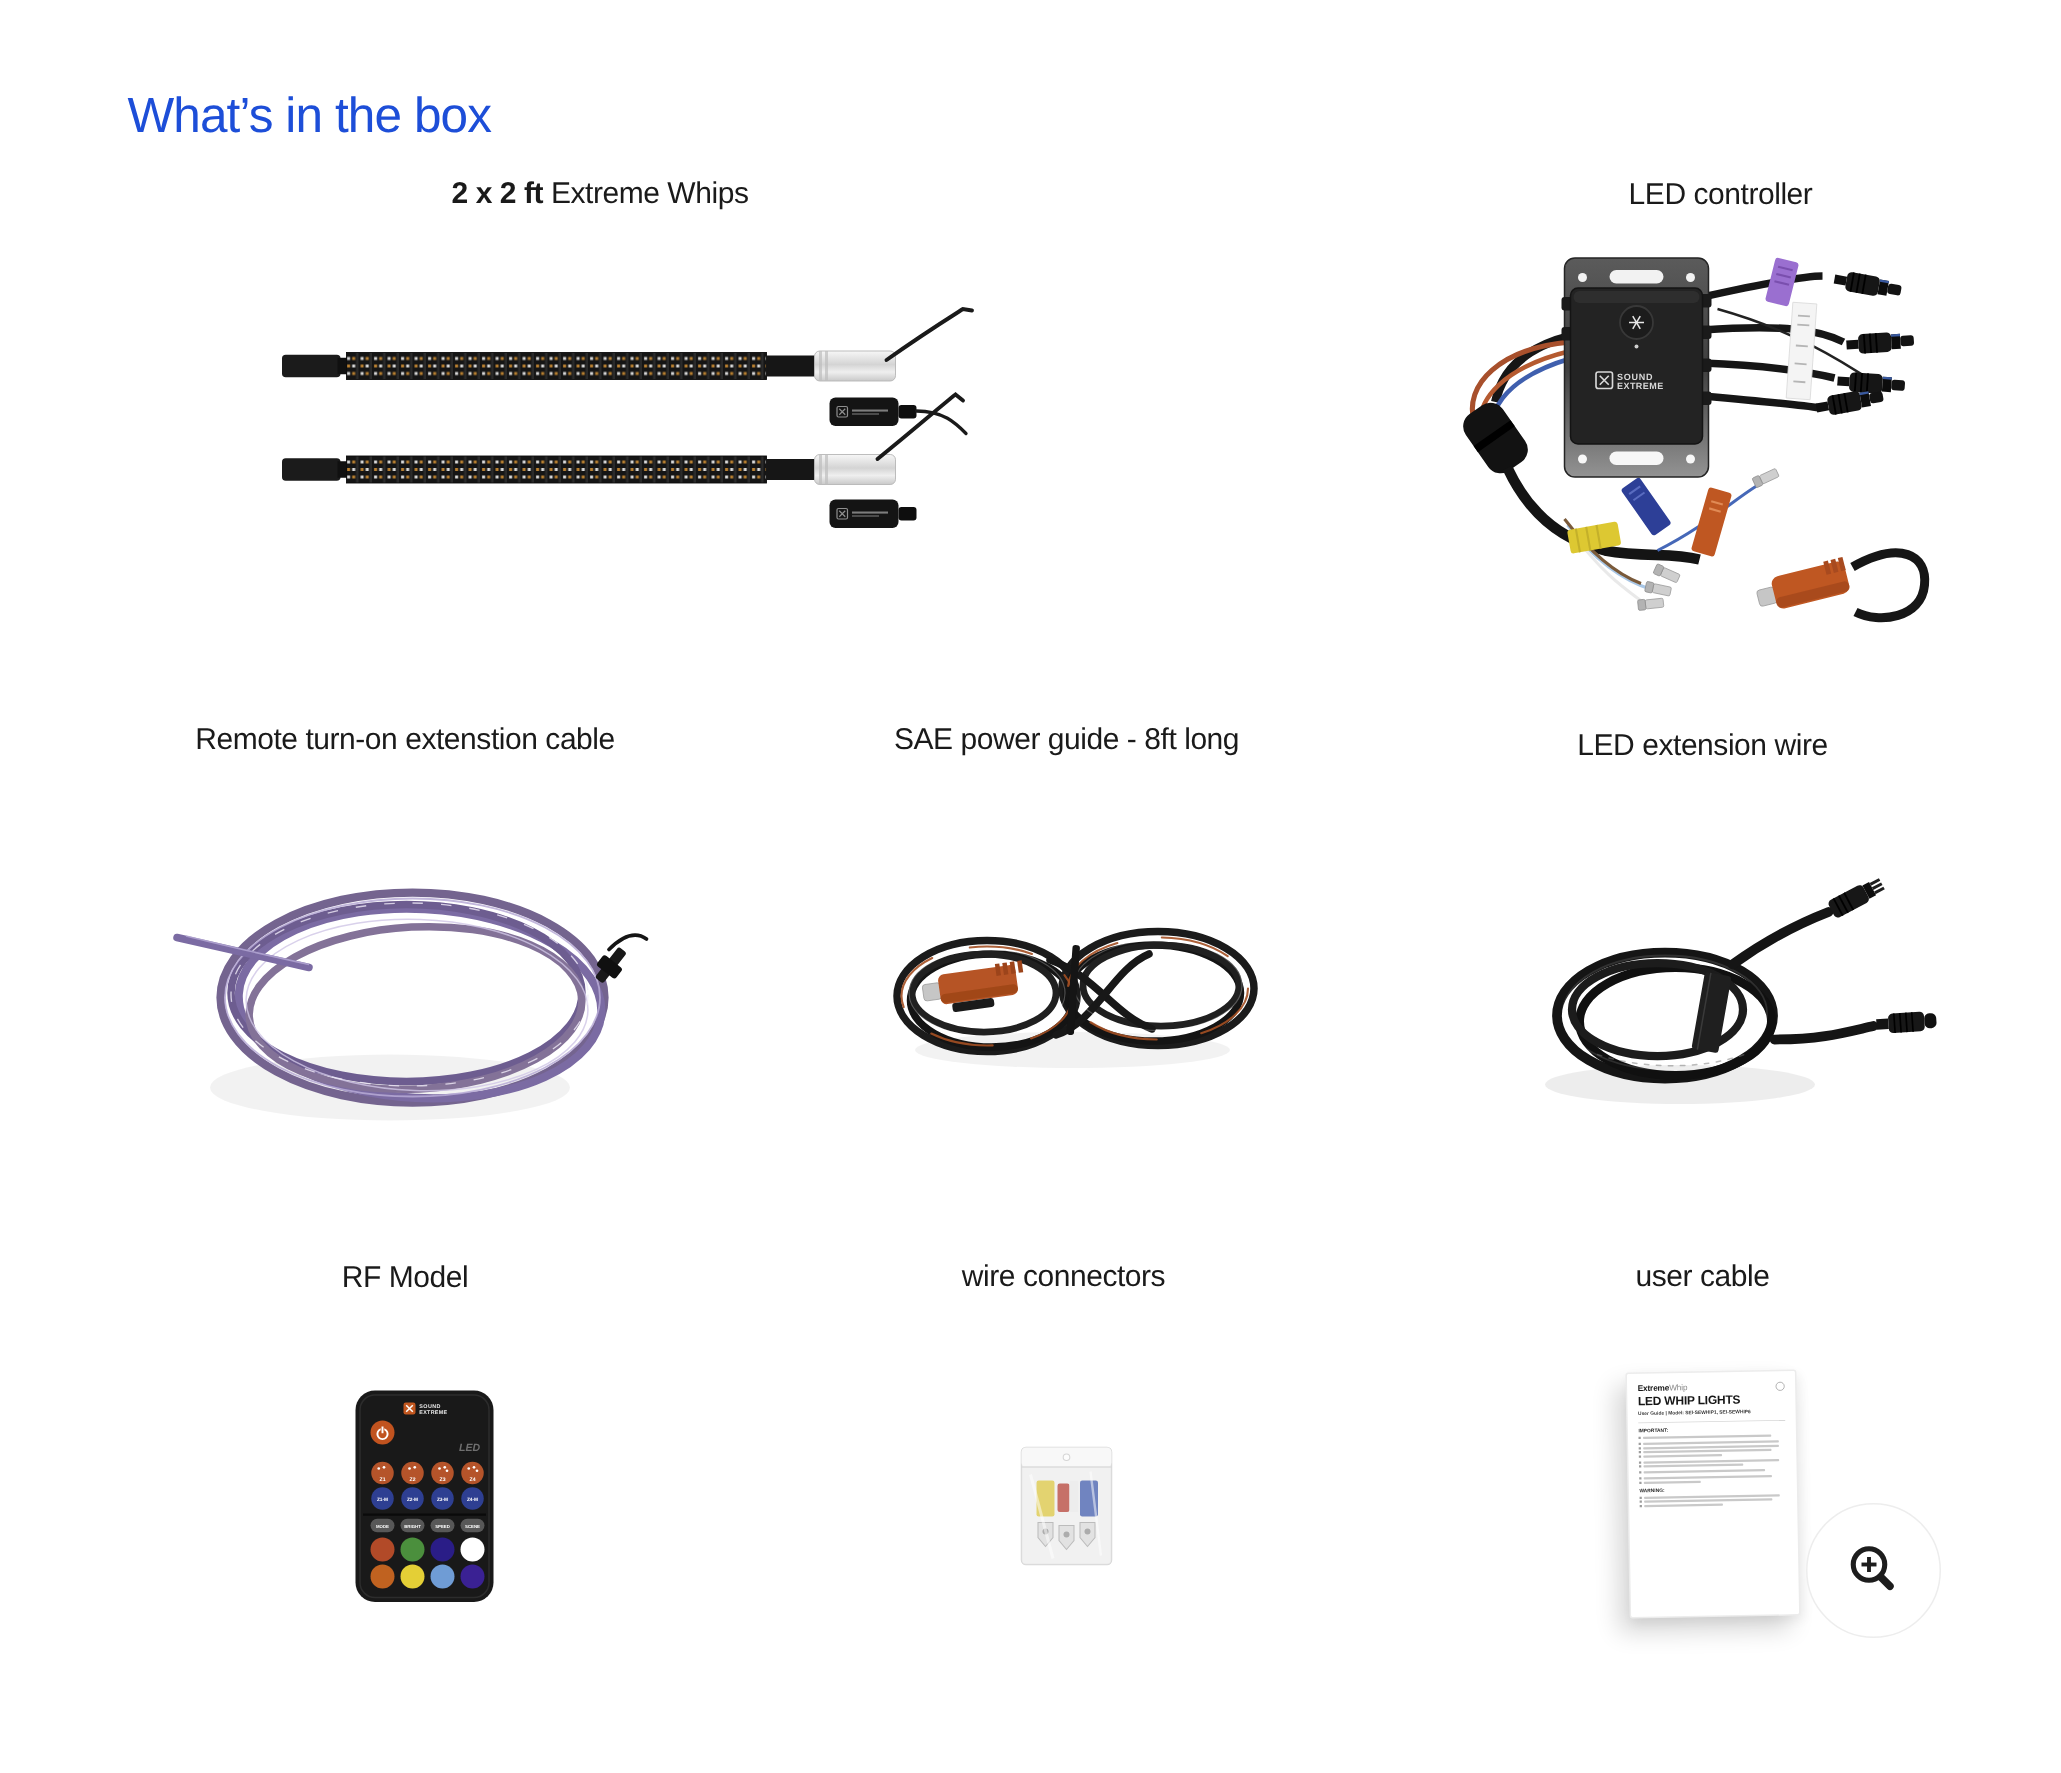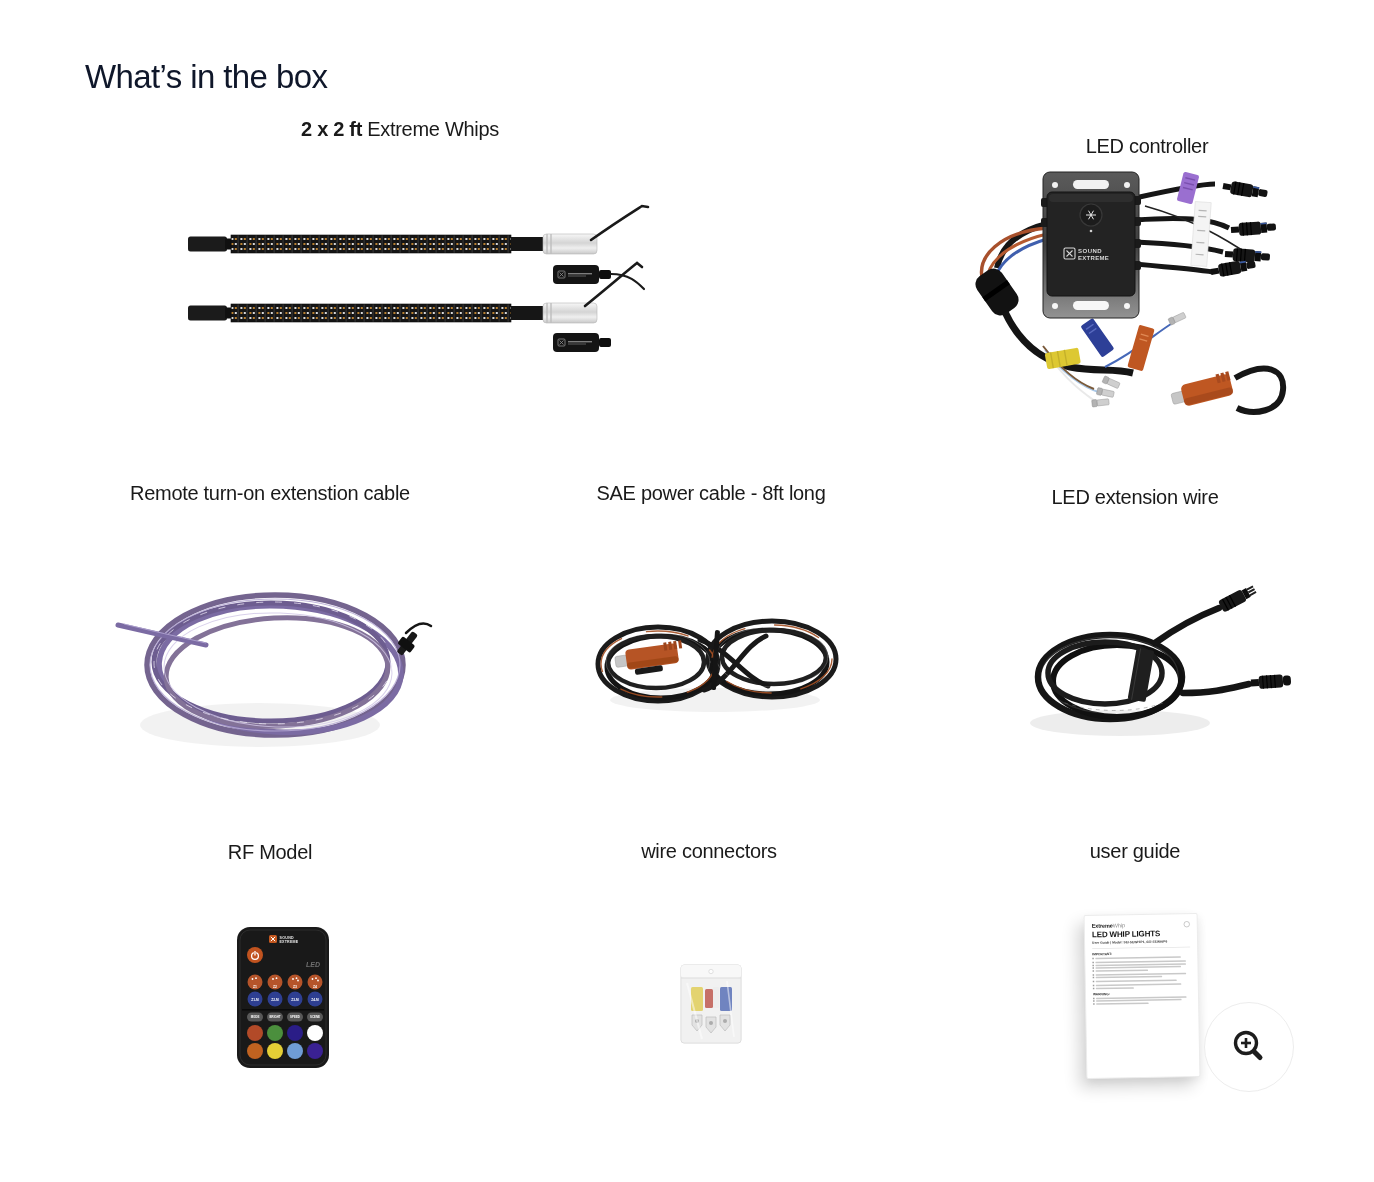--- a/index.html
+++ b/index.html
@@ -2,21 +2,21 @@
 <html><head>
 <meta charset="utf-8">
 <style>
   html,body{margin:0;padding:0;}
   body{
     width:1374px;height:1182px;position:relative;background:#ffffff;
     font-family:"Liberation Sans", sans-serif;color:#161616;overflow:hidden;
   }
   .abs{position:absolute;}
   .page-title{
-    font-size:33px;font-weight:500;letter-spacing:-0.6px;color:#0f172a;
+    font-size:33px;font-weight:500;letter-spacing:-0.6px;color:#1d4ed8;
   }
   .cell-label{
     font-size:20px;letter-spacing:-0.3px;color:#1a1a1a;white-space:nowrap;
     transform:translateX(-50%);
   }
   .cell-label b{font-weight:700;}
   svg text{font-family:"Liberation Sans", sans-serif;}
   
   .guide{
     width:112px;height:162px;background:#ffffff;border:1px solid #ececec;
@@ -47,27 +47,27 @@
   }
 </style>
 </head>
 <body>
 
 <div class="abs page-title" style="left:85px;top:58px;">What’s in the box</div>
 
 <div class="abs cell-label" style="left:400px;top:118px;">
   <b>2 x 2 ft </b><span>Extreme Whips</span>
 </div>
-<div class="abs cell-label" style="left:1147px;top:119px;margin-top:16px;">LED controller</div>
+<div class="abs cell-label" style="left:1147px;top:119px;">LED controller</div>
 <div class="abs cell-label" style="left:270px;top:482px;text-align:right;">Remote turn-on extenstion cable</div>
-<div class="abs cell-label" style="left:711px;top:482px;">SAE power cable - 8ft long</div>
+<div class="abs cell-label" style="left:711px;top:482px;">SAE power guide - 8ft long</div>
 <div class="abs cell-label" style="left:1135px;top:486px;">LED extension wire</div>
 <div class="abs cell-label" style="left:270px;top:841px;">RF Model</div>
 <div class="abs cell-label" style="left:709px;top:840px;">wire connectors</div>
-<div class="abs cell-label" style="left:1135px;top:840px;">user guide</div>
+<div class="abs cell-label" style="left:1135px;top:840px;">user cable</div>
 
 <div class="abs" style="left:185px;top:175px;">
 <svg width="470" height="200" viewBox="0 0 470 200">
   <defs>
     <pattern id="whipstrip" width="9" height="18" patternUnits="userSpaceOnUse">
       <rect width="9" height="18" fill="#151515"></rect>
       <rect x="7.4" width="1.6" height="18" fill="#2b2b2b"></rect>
       <rect x="1.4" y="3" width="2" height="2" fill="#d9d9d9"></rect>
       <rect x="4.8" y="3" width="2" height="2" fill="#b98030"></rect>
       <rect x="1.4" y="8" width="2" height="2" fill="#b98030"></rect>

